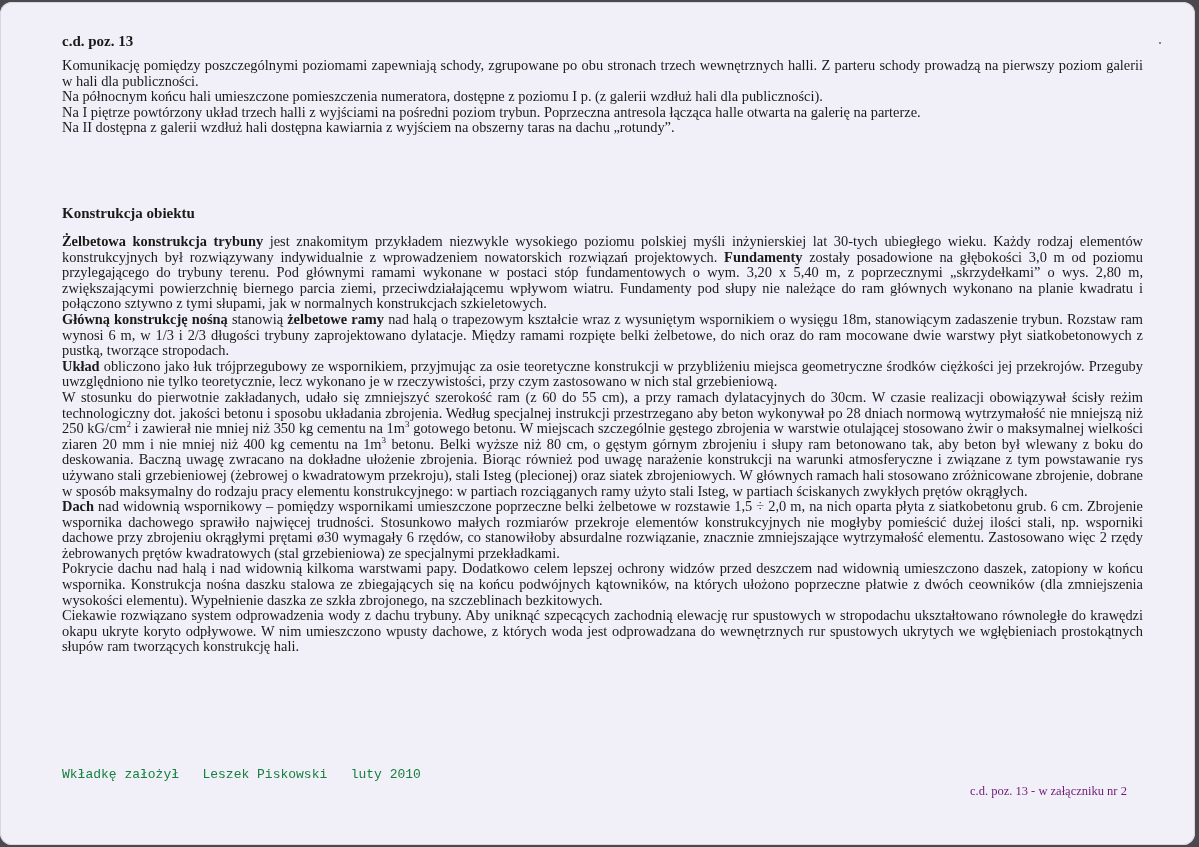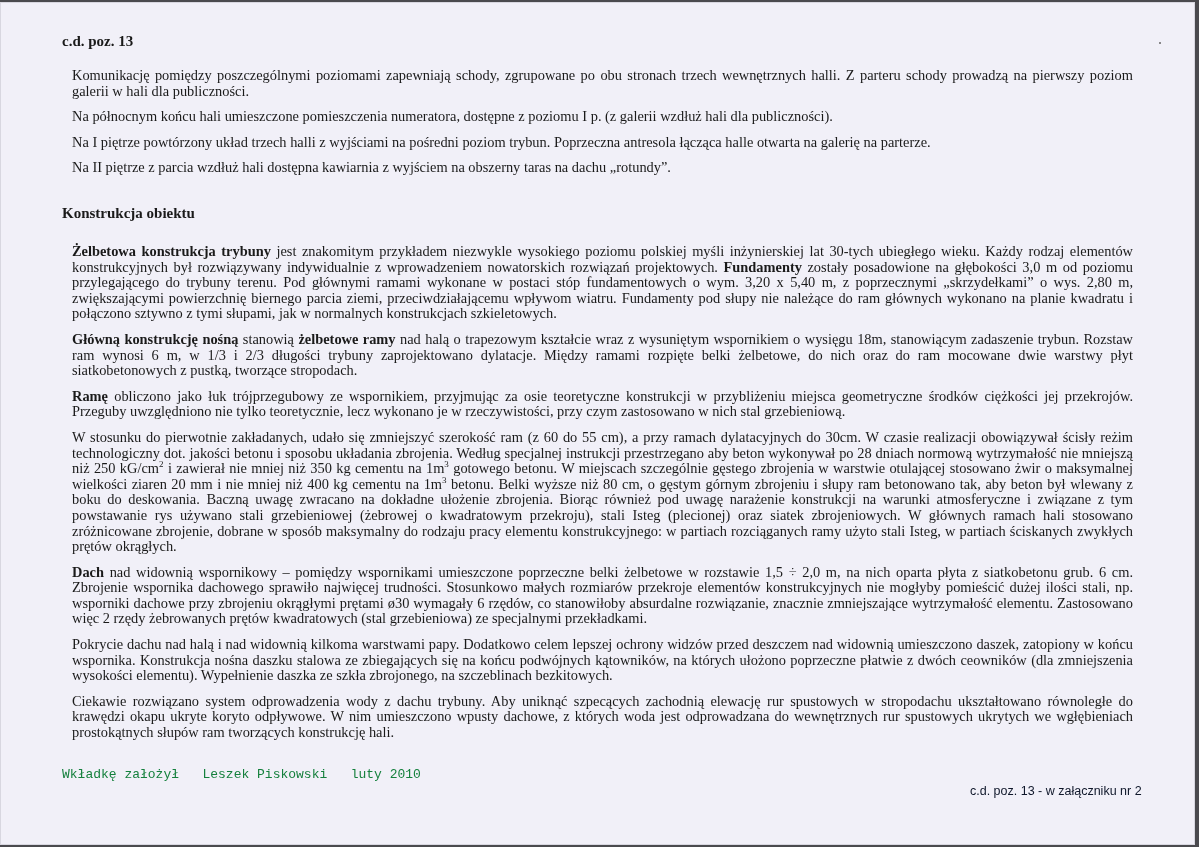--- a/index.html
+++ b/index.html
@@ -11,20 +11,21 @@
       background: #4a4a4e;
     }
     .page {
       position: absolute;
       left: 0;
       top: 2px;
       width: 1195px;
       height: 843px;
       background: #f1f0f8;
       box-shadow: inset 0 0 0 1px #d8d7e0;
+      border-radius: 12px;
     }
     .scan-dot {
       position: absolute;
       left: 1159px;
       top: 40px;
       width: 2px;
       height: 2px;
       background: #666;
       border-radius: 50%;
     }
@@ -61,21 +62,21 @@
       white-space: nowrap;
       text-align: center;
     }
     .section2 {
       position: absolute;
       left: 0;
       top: 232px;
       width: 1081px;
     }
     p {
-      margin: 10px;
+      margin: 0;
       text-align: justify;
     }
     p.left {
       text-align: left;
     }
     b {
       font-weight: bold;
     }
     sup {
       font-size: 9px;
@@ -88,50 +89,50 @@
       top: 765px;
       font-family: Liberation Mono, monospace;
       font-size: 13px;
       color: #15803d;
       white-space: pre;
     }
     .footer-right {
       position: absolute;
       left: 970px;
       top: 782px;
-      font-family: Liberation Sans, sans-serif;
+      font-family: Liberation Serif, serif;
       font-size: 12.5px;
-      color: #0f172a;
+      color: #701a75;
       white-space: pre;
     }
   </style>
 </head>
 <body>
 
 <div class="page">
   <div class="scan-dot"></div>
 
   <div class="doc">
     <div class="pos-header">c.d. poz. 13</div>
 
     <div class="section1">
       <p>Komunikację pomiędzy poszczególnymi poziomami zapewniają schody, zgrupowane po obu stronach trzech wewnętrznych halli. Z parteru schody prowadzą na pierwszy poziom galerii w hali dla publiczności.</p>
       <p class="left">Na północnym końcu hali umieszczone pomieszczenia numeratora, dostępne z poziomu I p. (z galerii wzdłuż hali dla publiczności).</p>
       <p class="left">Na I piętrze powtórzony układ trzech halli z wyjściami na pośredni poziom trybun. Poprzeczna antresola łącząca halle otwarta na galerię na parterze.</p>
-      <p class="left">Na II piętrze z parcia wzdłuż hali dostępna kawiarnia z wyjściem na obszerny taras na dachu „rotundy”.</p>
+      <p class="left">Na II dostępna z galerii wzdłuż hali dostępna kawiarnia z wyjściem na obszerny taras na dachu „rotundy”.</p>
     </div>
 
     <div class="section-title">Konstrukcja obiektu</div>
 
     <div class="section2">
       <p><b>Żelbetowa konstrukcja trybuny</b><span> jest znakomitym przykładem niezwykle wysokiego poziomu polskiej myśli inżynierskiej lat 30-tych ubiegłego wieku. Każdy rodzaj elementów konstrukcyjnych był rozwiązywany indywidualnie z wprowadzeniem nowatorskich rozwiązań projektowych. </span><b>Fundamenty</b><span> zostały posadowione na głębokości 3,0 m od poziomu przylegającego do trybuny terenu. Pod głównymi ramami wykonane w postaci stóp fundamentowych o wym. 3,20 x 5,40 m, z poprzecznymi „skrzydełkami” o wys. 2,80 m, zwiększającymi powierzchnię biernego parcia ziemi, przeciwdziałającemu wpływom wiatru. Fundamenty pod słupy nie należące do ram głównych wykonano na planie kwadratu i połączono sztywno z tymi słupami, jak w normalnych konstrukcjach szkieletowych.</span></p>
 
       <p><b>Główną konstrukcję nośną</b><span> stanowią </span><b>żelbetowe ramy</b><span> nad halą o trapezowym kształcie wraz z wysuniętym wspornikiem o wysięgu 18m, stanowiącym zadaszenie trybun. Rozstaw ram wynosi 6 m, w 1/3 i 2/3 długości trybuny zaprojektowano dylatacje. Między ramami rozpięte belki żelbetowe, do nich oraz do ram mocowane dwie warstwy płyt siatkobetonowych z pustką, tworzące stropodach.</span></p>
 
-      <p><b>Ramę</b><span> obliczono jako łuk trójprzegubowy ze wspornikiem, przyjmując za osie teoretyczne konstrukcji w przybliżeniu miejsca geometryczne środków ciężkości jej przekrojów. Przeguby uwzględniono nie tylko teoretycznie, lecz wykonano je w rzeczywistości, przy czym zastosowano w nich stal grzebieniową.</span></p>
+      <p><b>Układ</b><span> obliczono jako łuk trójprzegubowy ze wspornikiem, przyjmując za osie teoretyczne konstrukcji w przybliżeniu miejsca geometryczne środków ciężkości jej przekrojów. Przeguby uwzględniono nie tylko teoretycznie, lecz wykonano je w rzeczywistości, przy czym zastosowano w nich stal grzebieniową.</span></p>
 
       <p><span>W stosunku do pierwotnie zakładanych, udało się zmniejszyć szerokość ram (z 60 do 55 cm), a przy ramach dylatacyjnych do 30cm. W czasie realizacji obowiązywał ścisły reżim technologiczny dot. jakości betonu i sposobu układania zbrojenia. Według specjalnej instrukcji przestrzegano aby beton wykonywał po 28 dniach normową wytrzymałość nie mniejszą niż 250 kG/cm</span><sup>2</sup><span> i zawierał nie mniej niż 350 kg cementu na 1m</span><sup>3</sup><span> gotowego betonu. W miejscach szczególnie gęstego zbrojenia w warstwie otulającej stosowano żwir o maksymalnej wielkości ziaren 20 mm i nie mniej niż 400 kg cementu na 1m</span><sup>3</sup><span> betonu. Belki wyższe niż 80 cm, o gęstym górnym zbrojeniu i słupy ram betonowano tak, aby beton był wlewany z boku do deskowania. Baczną uwagę zwracano na dokładne ułożenie zbrojenia. Biorąc również pod uwagę narażenie konstrukcji na warunki atmosferyczne i związane z tym powstawanie rys używano stali grzebieniowej (żebrowej o kwadratowym przekroju), stali Isteg (plecionej) oraz siatek zbrojeniowych. W głównych ramach hali stosowano zróżnicowane zbrojenie, dobrane w sposób maksymalny do rodzaju pracy elementu konstrukcyjnego: w partiach rozciąganych ramy użyto stali Isteg, w partiach ściskanych zwykłych prętów okrągłych.</span></p>
 
       <p><b>Dach</b><span> nad widownią wspornikowy – pomiędzy wspornikami umieszczone poprzeczne belki żelbetowe w rozstawie 1,5 ÷ 2,0 m, na nich oparta płyta z siatkobetonu grub. 6 cm. Zbrojenie wspornika dachowego sprawiło najwięcej trudności. Stosunkowo małych rozmiarów przekroje elementów konstrukcyjnych nie mogłyby pomieścić dużej ilości stali, np. wsporniki dachowe przy zbrojeniu okrągłymi prętami ø30 wymagały 6 rzędów, co stanowiłoby absurdalne rozwiązanie, znacznie zmniejszające wytrzymałość elementu. Zastosowano więc 2 rzędy żebrowanych prętów kwadratowych (stal grzebieniowa) ze specjalnymi przekładkami.</span></p>
 
       <p><span>Pokrycie dachu nad halą i nad widownią kilkoma warstwami papy. Dodatkowo celem lepszej ochrony widzów przed deszczem nad widownią umieszczono daszek, zatopiony w końcu wspornika. Konstrukcja nośna daszku stalowa ze zbiegających się na końcu podwójnych kątowników, na których ułożono poprzeczne płatwie z dwóch ceowników (dla zmniejszenia wysokości elementu). Wypełnienie daszka ze szkła zbrojonego, na szczeblinach bezkitowych.</span></p>
 
       <p><span>Ciekawie rozwiązano system odprowadzenia wody z dachu trybuny. Aby uniknąć szpecących zachodnią elewację rur spustowych w stropodachu ukształtowano równoległe do krawędzi okapu ukryte koryto odpływowe. W nim umieszczono wpusty dachowe, z których woda jest odprowadzana do wewnętrznych rur spustowych ukrytych we wgłębieniach prostokątnych słupów ram tworzących konstrukcję hali.</span></p>
     </div>
   </div>

